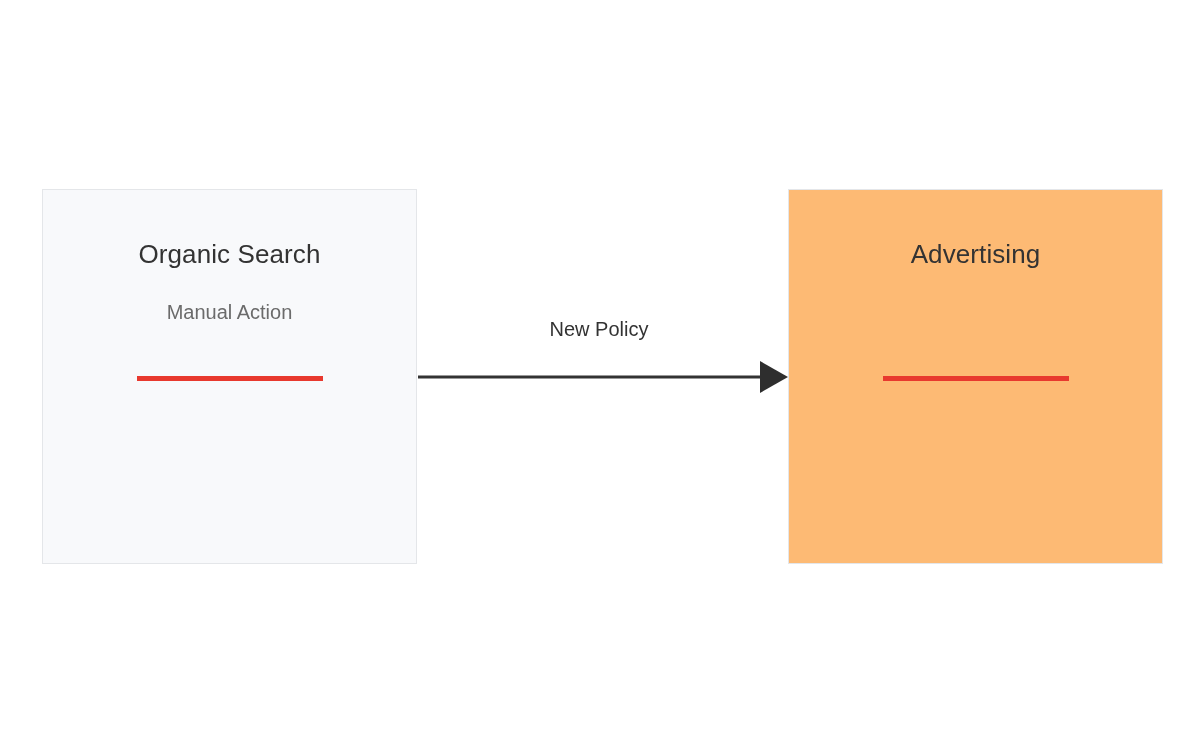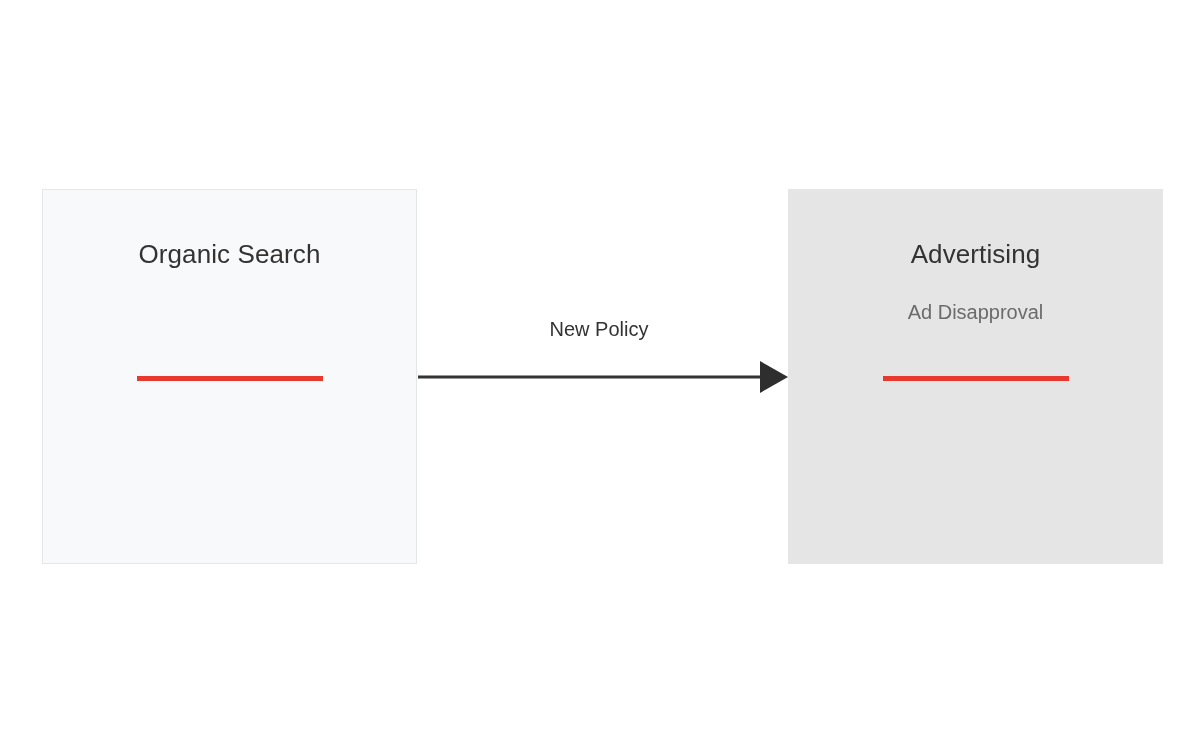--- a/index.html
+++ b/index.html
@@ -102,26 +102,26 @@
     white-space: nowrap;
   }
 </style>
 </head>
 <body style="background: rgb(255, 255, 255);">
 
 <div id="canvas">
 
   <div class="node" id="node-organic-search" style="background: rgb(248, 249, 251); border-color: rgb(228, 230, 233);">
     <div class="node-title">Organic Search</div>
+    <div class="node-subtitle">Manual Action</div>
     <div class="node-bar" style="background: rgb(232, 57, 46);"></div>
   </div>
 
-  <div class="node" id="node-advertising" style="background: #e5e5e5; border-color: rgb(228, 230, 233); padding-left: 44px;">
+  <div class="node" id="node-advertising" style="background: #fdba74; border-color: rgb(228, 230, 233); padding-left: 44px;">
     <div class="node-title">Advertising</div>
-    <div class="node-subtitle">Ad Disapproval</div>
     <div class="node-bar" style="background: rgb(232, 57, 46);"></div>
   </div>
 
   <svg id="edge-layer" viewBox="0 0 1200 750" width="1200" height="750" xmlns="http://www.w3.org/2000/svg">
     <line x1="418" y1="377" x2="762" y2="377" stroke="#333333" stroke-width="3"></line>
     <polygon points="760,361 788,377 760,393" fill="#2e2e2e"></polygon>
   </svg>
 
   <div id="edge-label-new-policy">New Policy</div>
 

